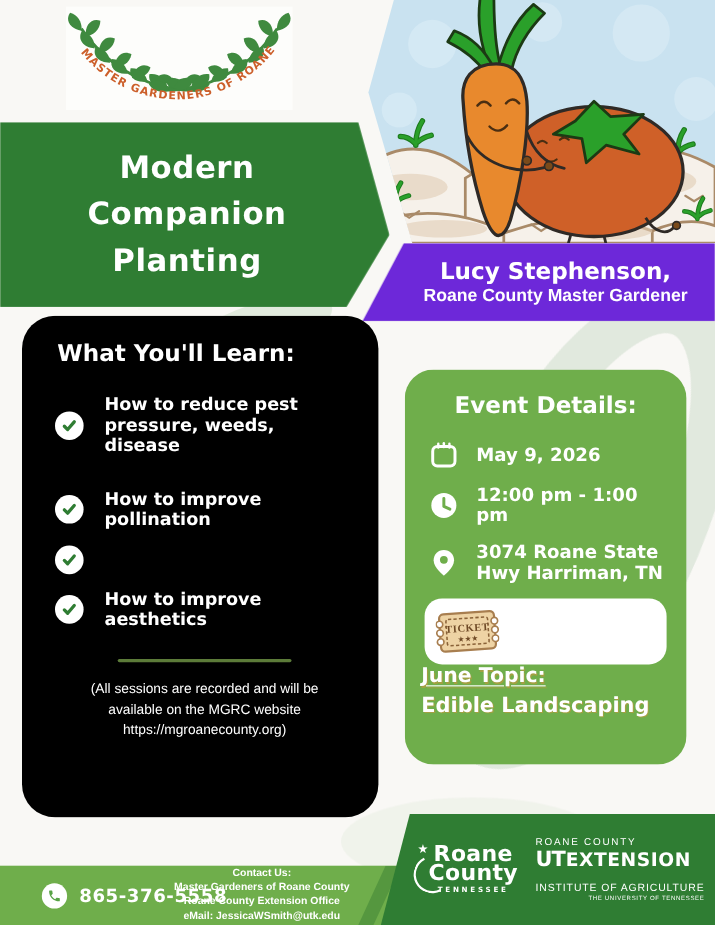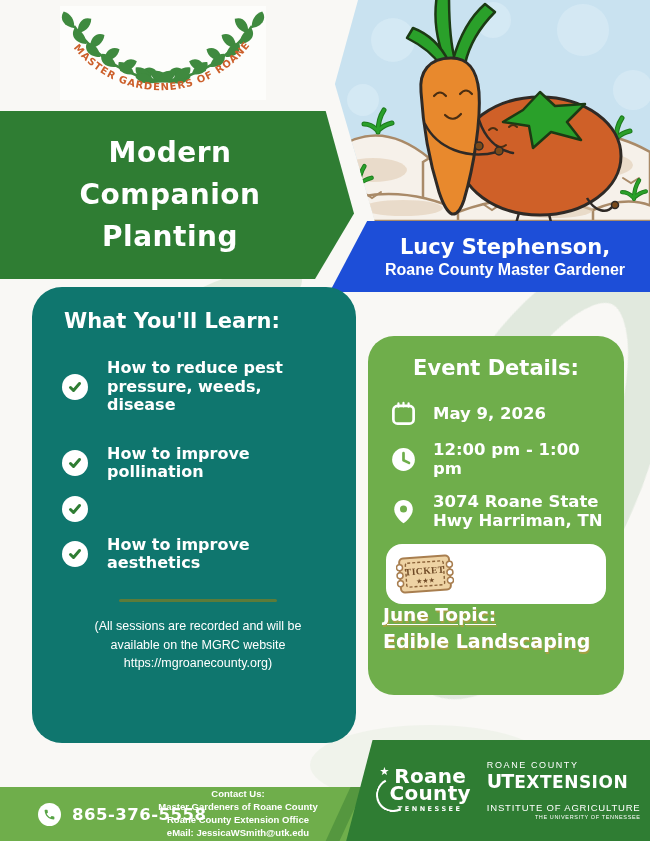--- a/index.html
+++ b/index.html
@@ -15,30 +15,30 @@
     -webkit-clip-path:polygon(0 0,92% 0,100% 61%,89% 100%,0 100%);
     clip-path:polygon(0 0,92% 0,100% 61%,89% 100%,0 100%);}
   .title-inner{position:absolute;left:0;top:0;width:340px;height:100%;display:flex;
     flex-direction:column;align-items:center;justify-content:center;color:#fff;
     font-weight:bold;font-size:28px;line-height:42px;letter-spacing:.5px;}
   
   .illustration{left:333px;top:0;width:317px;height:221px;z-index:2;
     -webkit-clip-path:polygon(7.9% 0,100% 0,100% 100%,13.2% 100%,.6% 38%);
     clip-path:polygon(7.9% 0,100% 0,100% 100%,13.2% 100%,.6% 38%);}
   
-  .presenter-banner{left:318px;top:221px;width:332px;height:71px;background:#1d4ed8;z-index:3;
+  .presenter-banner{left:318px;top:221px;width:332px;height:71px;background:#6d28d9;z-index:3;
     -webkit-clip-path:polygon(14.8% 0,100% 0,100% 100%,3.5% 100%);
     clip-path:polygon(14.8% 0,100% 0,100% 100%,3.5% 100%);
     display:flex;flex-direction:column;align-items:center;justify-content:center;
     padding-left:42px;box-sizing:border-box;color:#fff;text-align:center;}
   .presenter-name{font-size:21px;font-weight:bold;}
   .presenter-role{font-size:16px;font-weight:bold;font-family:"Liberation Sans",sans-serif;margin-top:2px;}
   
-  .red-panel{left:20px;top:287px;width:324px;height:456px;background:#0f766e;border-radius:30px;
-    z-index:3;box-sizing:border-box;padding:20px 22px 0 30px;color:#fff;margin-left:12px;}
+  .red-panel{left:20px;top:287px;width:324px;height:456px;background:#000000;border-radius:30px;
+    z-index:3;box-sizing:border-box;padding:20px 22px 0 30px;color:#fff;}
   .learn-heading{font-size:21px;font-weight:bold;margin:2px 0 0 2px;}
   .learn-list{margin-top:26px;}
   .learn-item{display:flex;align-items:center;gap:19px;}
   .m30{margin-bottom:30px;} .m20{margin-bottom:20px;} .m14{margin-bottom:14px;}
   .check{flex:none;width:26px;height:26px;border-radius:50%;background:#fff;display:flex;
     align-items:center;justify-content:center;}
   .learn-text{font-size:16px;font-weight:bold;line-height:1.16;width:220px;}
   .divider{width:158px;height:3px;background:#5c7b39;border-radius:2px;margin:26px auto 15px;}
   .note{font-size:12.5px;line-height:1.5;text-align:center;font-family:"Liberation Sans",sans-serif;
     font-weight:normal;margin:0 -6px;}

